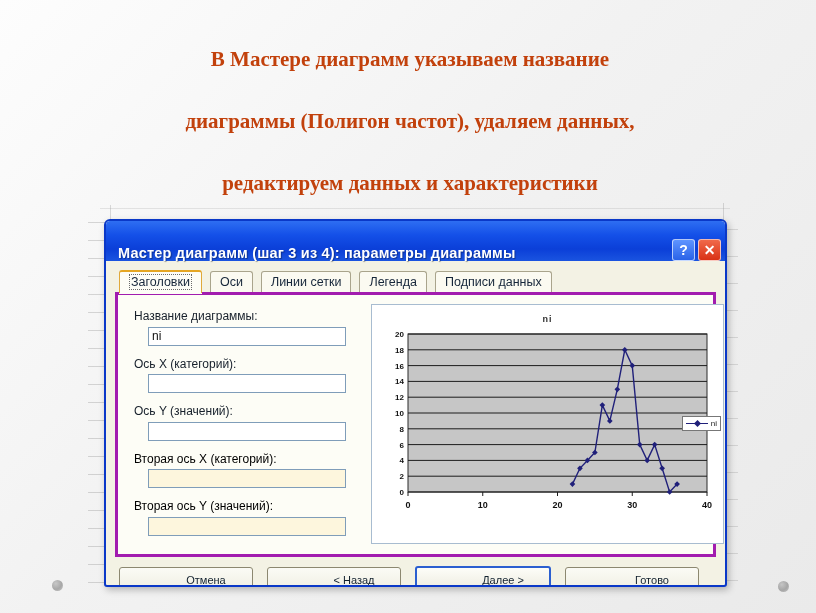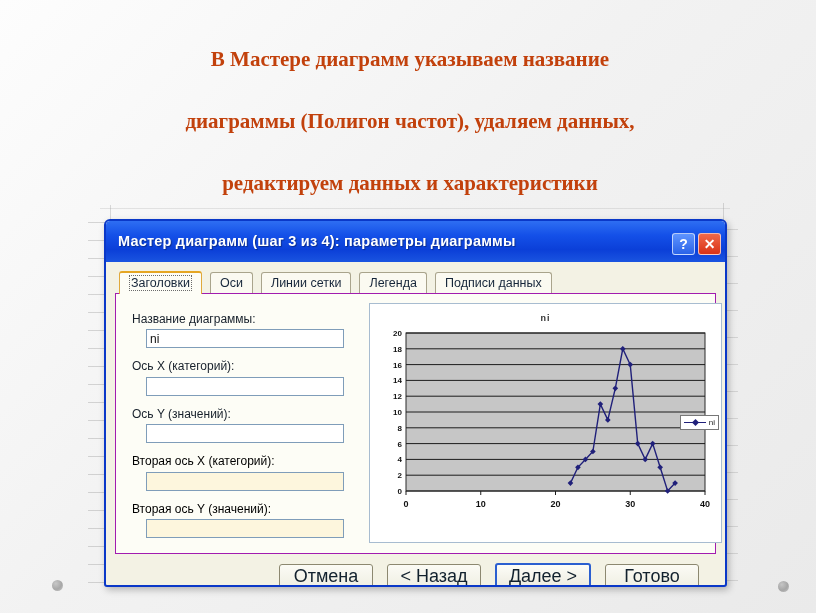--- a/index.html
+++ b/index.html
@@ -55,25 +55,25 @@
   
   #chart-wizard-dialog{
     position:absolute;left:104px;top:219px;width:619px;height:364px;
     border:2px solid #0a38c8;
     border-radius:6px 6px 3px 3px;
     background:#f3f2e4;
     box-shadow:2px 3px 7px rgba(0,0,0,.25);
     overflow:hidden;
   }
   #dialog-titlebar{
-    height:29px;
+    height:40px;
     background:linear-gradient(to bottom,#2e6ef2 0%,#1450e8 35%,#0b3fd8 70%,#1a54e0 100%);
     border-radius:3px 3px 0 0;
-    display:flex;align-items:flex-start;
-    padding:12px 4px 0 12px;
+    display:flex;align-items:flex-end;
+    padding:0 4px 0 12px;
     position:relative;
   }
   #dialog-title{
     color:#ffffff;font-size:14.5px;font-weight:bold;
     letter-spacing:.2px;white-space:nowrap;
     text-shadow:1px 1px 1px rgba(0,0,0,.35);
     flex:1;
   }
   .title-btn{
     width:21px;height:20px;margin-left:3px;
@@ -102,27 +102,26 @@
     border-color:#e0a93b;
     border-top:2px solid #e5a623;
     font-weight:normal;
     position:relative;z-index:3;
     box-shadow:0 1px 0 #fdfdf6;
   }
   .tab.active span{border:1px dotted #6b6b6b;padding:0 1px;}
 
   
   #tab-page{
-    border:1px solid #a21caf;
+    border:3px solid #a21caf;
     background:#fdfdf6;
     height:259px;
     margin-top:-1px;
     position:relative;
     display:flex;
-    align-items:center;
   }
   #form-column{width:246px;padding:14px 0 0 16px;box-sizing:border-box;}
   .field-label{
     font-size:12px;color:#17202b;margin-bottom:3px;white-space:nowrap;
   }
   .field-label.disabled{color:#000000;}
   .text-input{
     width:198px;height:19px;box-sizing:border-box;
     margin:0 0 11px 14px;
     border:1px solid #7f9db9;
@@ -159,27 +158,28 @@
     width:5px;height:5px;background:#20207a;transform:rotate(45deg);
   }
 
   
   #button-row{
     display:flex;justify-content:flex-end;align-items:center;gap:14px;
     padding:9px 17px 0 0;
   }
   .dlg-button{
     min-width:92px;height:23px;
-    font-size:18px;color:#12212e;
+    font-size:11px;color:#12212e;
     background:linear-gradient(to bottom,#fbfbf5,#efeee2);
     border:1px solid #8c8870;
     border-radius:3px;
     display:flex;align-items:center;justify-content:center;
     cursor:pointer;white-space:nowrap;
     font-family:"Liberation Sans", sans-serif;
+    padding-left:40px;
   }
   .dlg-button.default{
     border:2px solid #2b5fd0;
     background:linear-gradient(to bottom,#fdfdf8,#eceade);
   }
   #dialog-footer-line{
     height:2px;background:#2f5fbd;margin:8px 0 0 0;opacity:.85;
   }
 </style>
 </head>

